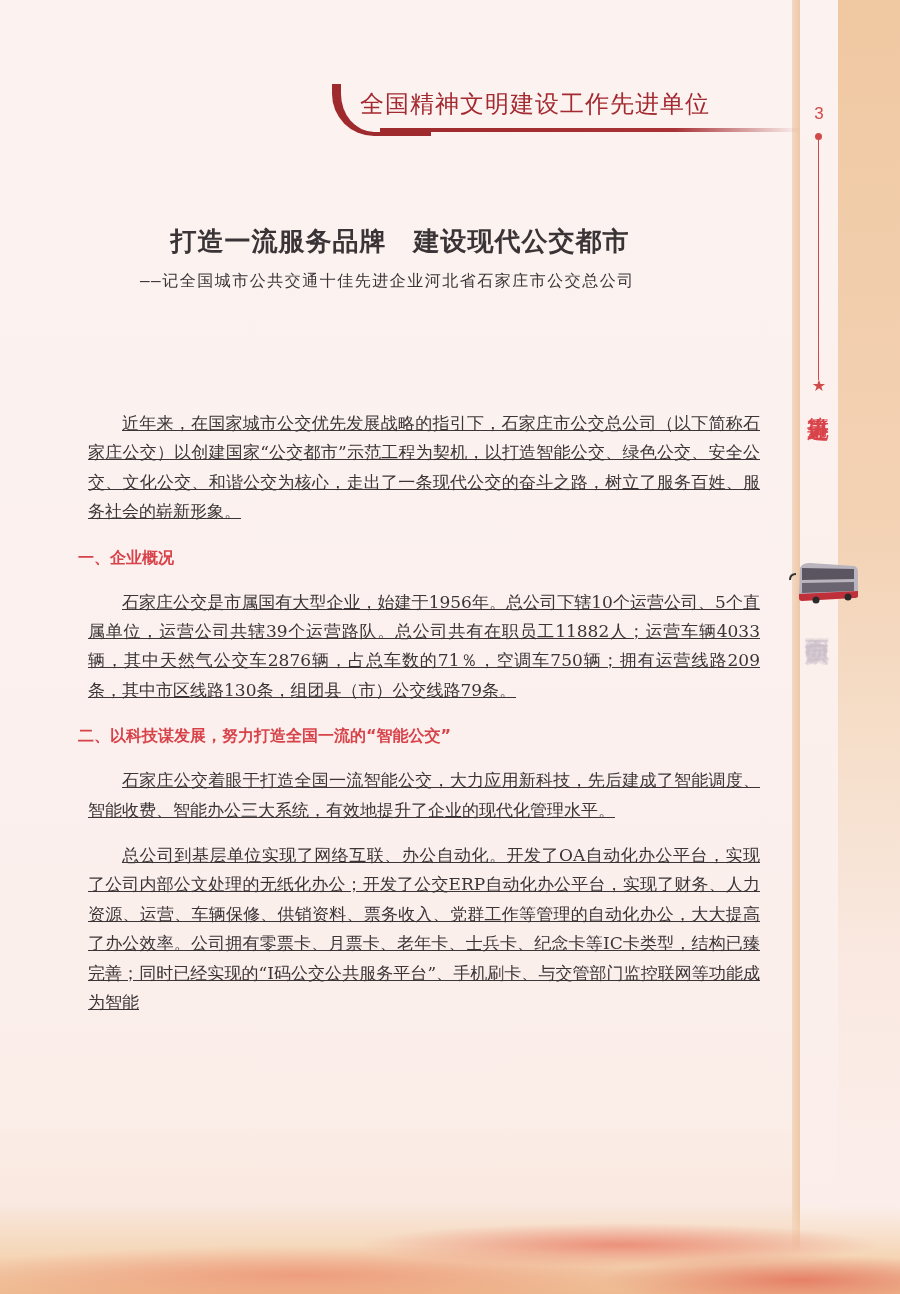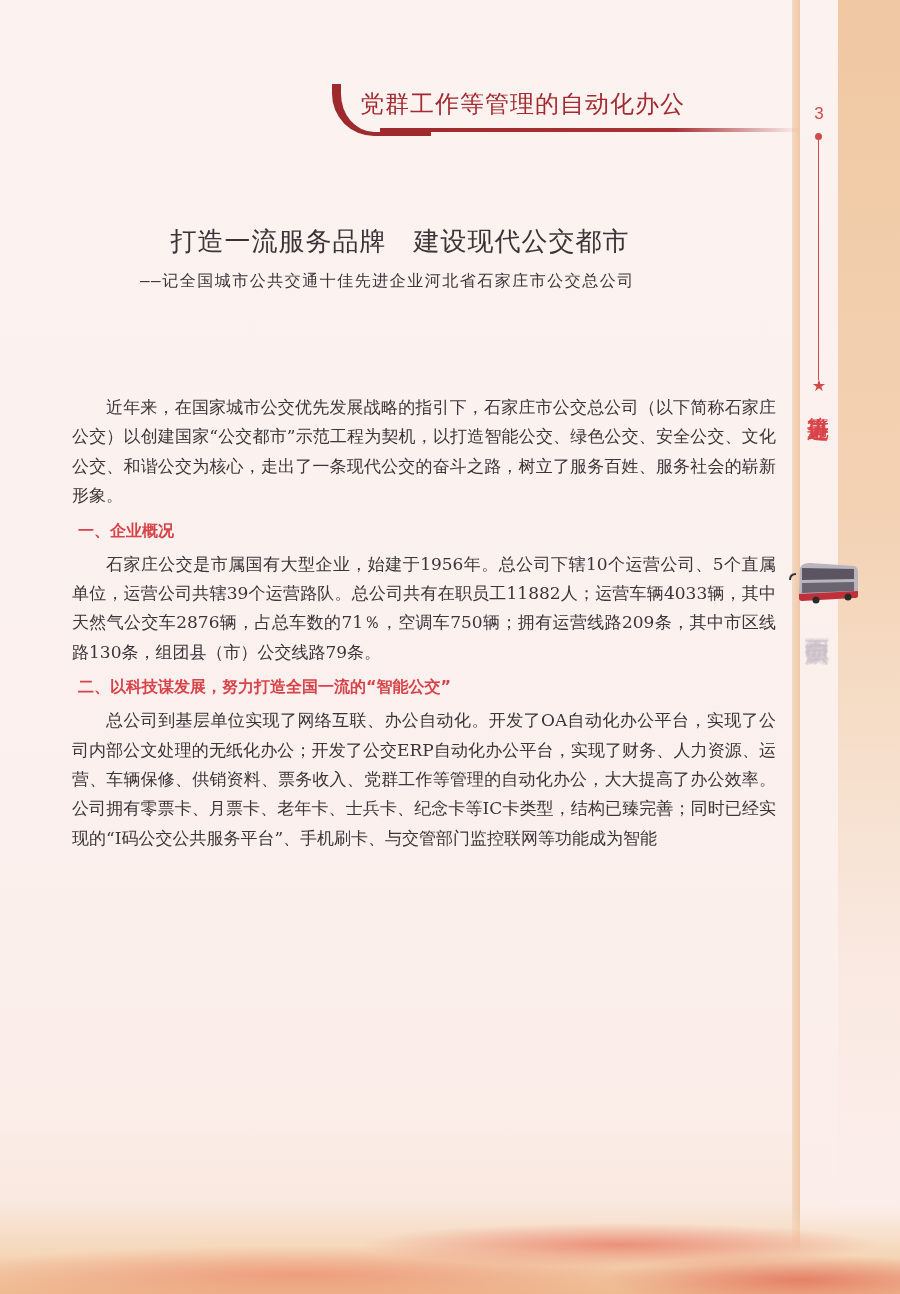--- a/index.html
+++ b/index.html
@@ -73,49 +73,49 @@
     background: linear-gradient(90deg, #9e2a2e 0%, #a83236 70%, rgba(168,50,54,0) 100%);
   }
   .hdr-text {
     position: absolute; left: 360px; top: 88px;
     font-family: "DejaVu Sans", sans-serif; font-size: 24px; letter-spacing: 1px;
     color: #a32a30;
   }
   
   .title {
     position: absolute; left: 0; width: 800px; top: 224px; text-align: center;
-    font-family: "DejaVu Sans", sans-serif; font-size: 26px; font-weight: normal; color: #3a3436;
+    font-family: "DejaVu Sans", sans-serif; font-size: 26px; font-weight: bold; color: #3a3436;
     letter-spacing: 1px; word-spacing: 0;
   }
   .subtitle {
     position: absolute; left: 140px; top: 271px;
     font-family: Liberation Mono, monospace; font-size: 16px; color: #3a3436; letter-spacing: 1.5px;
   }
   
   .body {
     position: absolute; left: 72px; top: 393px; width: 704px;
     font-size: 17px; line-height: 29.4px; color: #3b3537; text-align: justify;
   }
-  .body p { margin: 0; text-indent: 34px; }
+  .body p { margin: 16px; text-indent: 34px; text-decoration: underline; }
   .body h3 {
     margin: 5px 0 5px 0; font-family: "DejaVu Sans", sans-serif; font-size: 16px; font-weight: bold;
     color: #d8434a; line-height: 29px; padding-left: 6px;
   }
 </style>
 </head>
 <body>
 
 <div class="page"></div>
 <div class="side-outer"></div>
 <div class="side-shadow"></div>
 <div class="side-band"></div>
 
 <div class="hdr-arc"></div>
 <div class="hdr-line"></div>
-<div class="hdr-text">党群工作等管理的自动化办公</div>
+<div class="hdr-text">全国精神文明建设工作先进单位</div>
 
 <div class="page-num">3</div>
 <div class="side-dot"></div>
 <div class="side-line"></div>
 <div class="side-star">★</div>
 <div class="side-title">先进事迹篇</div>
 <svg class="bus" viewBox="0 0 72 46">
   <path d="M2 20 Q2 14 8 14" stroke="#333" stroke-width="2" fill="none"></path>
   <path d="M12 8 Q14 3 22 3 L66 6 Q70 7 70 12 L70 34 Q70 37 66 37 L14 40 Q11 40 11 36 Z" fill="#b9b4bd"></path>
   <path d="M14 8 L66 9 L66 19 L14 20 Z" fill="#5a5560"></path>
@@ -127,16 +127,17 @@
 <div class="side-watermark">中国公交百面旗帜</div>
 
 <div class="title">打造一流服务品牌　建设现代公交都市</div>
 <div class="subtitle">——记全国城市公共交通十佳先进企业河北省石家庄市公交总公司</div>
 
 <div class="body">
   <p>近年来，在国家城市公交优先发展战略的指引下，石家庄市公交总公司（以下简称石家庄公交）以创建国家“公交都市”示范工程为契机，以打造智能公交、绿色公交、安全公交、文化公交、和谐公交为核心，走出了一条现代公交的奋斗之路，树立了服务百姓、服务社会的崭新形象。</p>
   <h3>一、企业概况</h3>
   <p>石家庄公交是市属国有大型企业，始建于1956年。总公司下辖10个运营公司、5个直属单位，运营公司共辖39个运营路队。总公司共有在职员工11882人；运营车辆4033辆，其中天然气公交车2876辆，占总车数的71％，空调车750辆；拥有运营线路209条，其中市区线路130条，组团县（市）公交线路79条。</p>
   <h3>二、以科技谋发展，努力打造全国一流的“智能公交”</h3>
+  <p>石家庄公交着眼于打造全国一流智能公交，大力应用新科技，先后建成了智能调度、智能收费、智能办公三大系统，有效地提升了企业的现代化管理水平。</p>
   <p>总公司到基层单位实现了网络互联、办公自动化。开发了OA自动化办公平台，实现了公司内部公文处理的无纸化办公；开发了公交ERP自动化办公平台，实现了财务、人力资源、运营、车辆保修、供销资料、票务收入、党群工作等管理的自动化办公，大大提高了办公效率。公司拥有零票卡、月票卡、老年卡、士兵卡、纪念卡等IC卡类型，结构已臻完善；同时已经实现的“I码公交公共服务平台”、手机刷卡、与交管部门监控联网等功能成为智能</p>
 </div>
 
 <div class="clouds"></div>
 
 </body></html>

